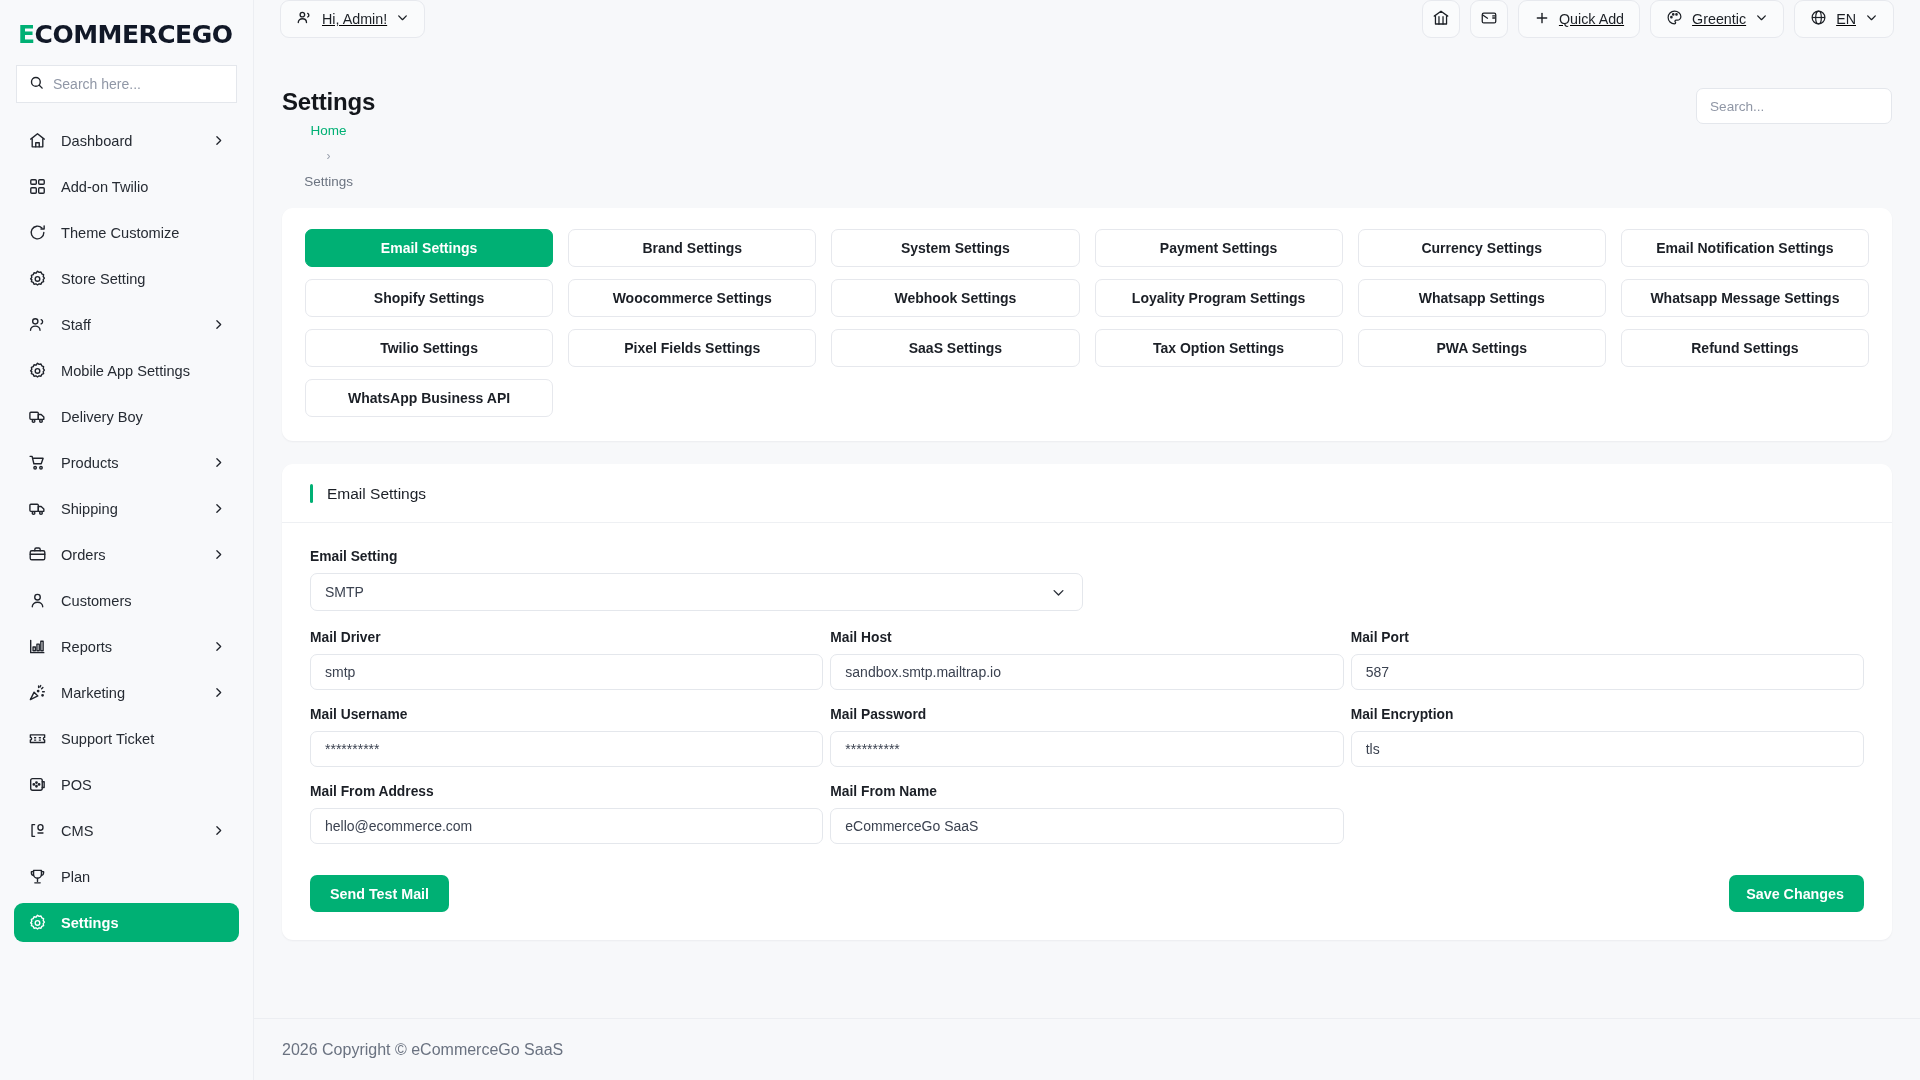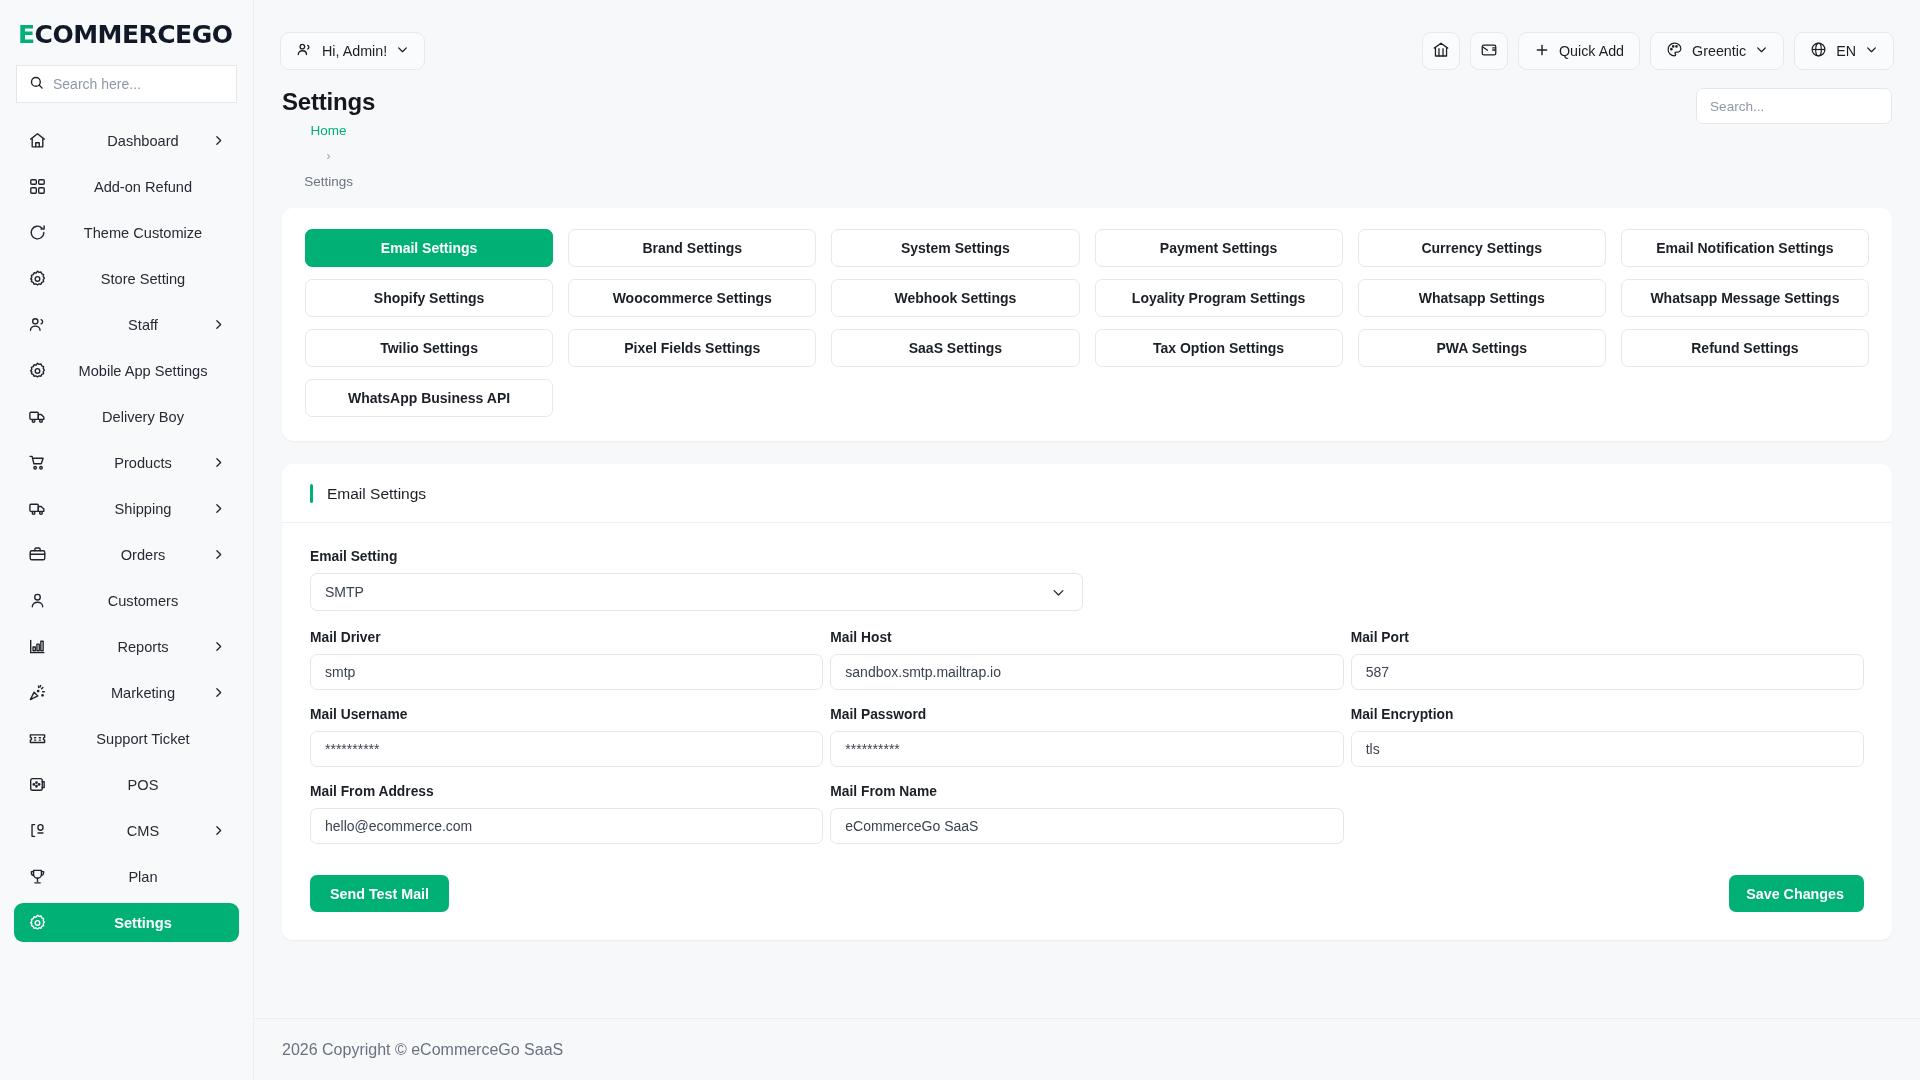--- a/index.html
+++ b/index.html
@@ -38,21 +38,21 @@
     display: flex; align-items: center;
     padding: 0 12px; gap: 9px;
   }
   .sb-search svg { flex: 0 0 15px; }
   .sb-search input {
     border: none; outline: none; background: transparent;
     font-size: 14px; color: #6b7280; width: 100%;
     font-family: "Liberation Sans", sans-serif;
   }
   .sb-search input::placeholder { color: #9097a6; }
-  .nav { padding: 4px 14px 0 14px; text-align: center; }
+  .nav { padding: 4px 14px 0 14px; }
   .nav-item {
     display: flex; align-items: center;
     height: 39px;
     padding: 0 14px 0 14px;
     border-radius: 9px;
     color: #262b33;
     font-size: 14.6px;
     cursor: pointer;
     margin-bottom: 7px;
     gap: 14px;
@@ -66,23 +66,24 @@
   }
   .nav-item.active svg { stroke: #fff; }
   .nav-item svg { stroke: #20242c; }
 
   
   #main { flex: 1; height: 1080px; display: flex; flex-direction: column; background:#f7f8fa; min-width:0; }
 
   
   .topbar {
     height: 70px; flex: 0 0 70px;
-    display: flex; align-items: flex-end;
+    display: flex; align-items: flex-start;
     padding: 0 26px 0 26px;
     background: #f7f8fa;
+    text-decoration: underline;
   }
   .pill {
     height: 38px;
     border: 1px solid #e7e9ee;
     background: #fafbfc;
     border-radius: 9px;
     display: flex; align-items: center;
     gap: 9px;
     padding: 0 15px;
     font-size: 14.3px; color: #1c2026;
@@ -238,21 +239,21 @@
       </div>
       <div class="nav-item">
         <span class="ico">
           <svg width="19" height="19" viewBox="0 0 24 24" fill="none" stroke-width="1.75" stroke-linecap="round" stroke-linejoin="round">
             <rect x="3.5" y="3.5" width="7" height="5.6" rx="1.3"></rect>
             <rect x="13.5" y="3.5" width="7" height="5.6" rx="1.3"></rect>
             <rect x="3.5" y="13.5" width="7" height="7" rx="1.3"></rect>
             <rect x="13.5" y="13.5" width="7" height="7" rx="1.3"></rect>
           </svg>
         </span>
-        <span class="lbl">Add-on Refund</span>
+        <span class="lbl">Add-on Twilio</span>
       </div>
       <div class="nav-item">
         <span class="ico">
           <svg width="19" height="19" viewBox="0 0 24 24" fill="none" stroke-width="1.75" stroke-linecap="round" stroke-linejoin="round">
             <path d="M20 12a8 8 0 1 1-2.4-5.7"></path>
             <polyline points="20.4 3.6 20.4 7.6 16.4 7.6"></polyline>
           </svg>
         </span>
         <span class="lbl">Theme Customize</span>
       </div>

